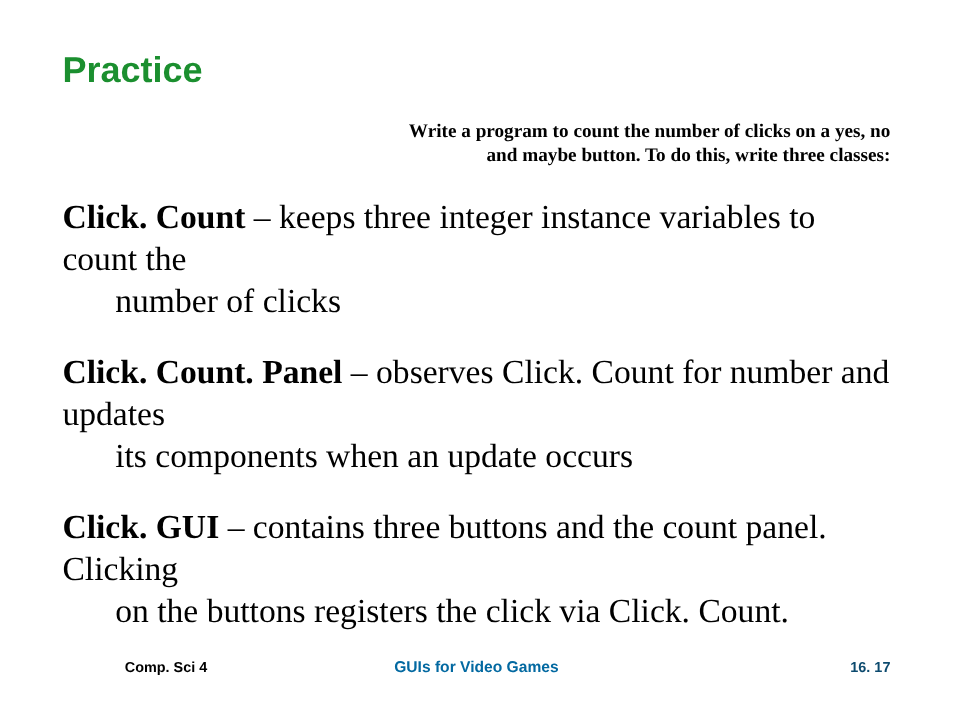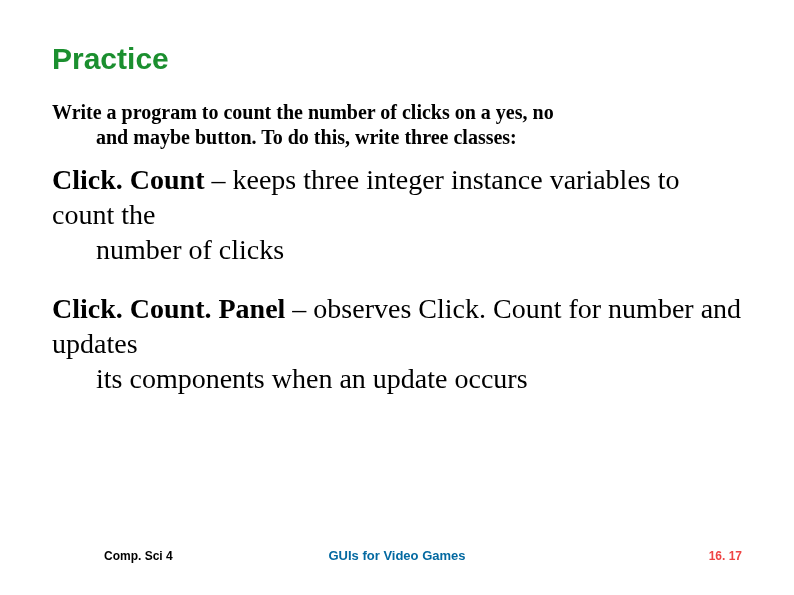--- a/index.html
+++ b/index.html
@@ -20,25 +20,26 @@
   }
   .title {
     font-family: Arial, Helvetica, sans-serif;
     font-weight: bold;
     color: #1b8f2f;
     font-size: 30px;
     margin-bottom: 24px;
   }
   .intro {
     font-weight: bold;
-    font-size: 20px;
+    font-size: 16px;
     line-height: 1.25;
     padding-left: 0;
     text-indent: 0;
-    margin-bottom: 12px;
+    margin-bottom: 24px;
+    text-align: right;
   }
   .intro .line2 {
     display: block;
     padding-left: 44px;
   }
   .para {
     font-size: 28px;
     line-height: 1.25;
     margin-bottom: 24px;
   }
@@ -70,21 +71,21 @@
     left: 50%;
     transform: translateX(-50%);
     bottom: 0;
     color: #0369a1;
     font-size: 13px;
   }
   .footer-right {
     position: absolute;
     right: 52px;
     bottom: 0;
-    color: #ef4444;
+    color: #0c4a6e;
   }
 </style>
 </head>
 <body>
 
 <div class="slide">
 
   <h1 class="title">Practice</h1>
 
   <p class="intro">
@@ -95,20 +96,24 @@
   <p class="para">
     <span class="bold">Click. Count </span><span>– keeps three integer instance variables to count the</span>
     <span class="line2">number of clicks</span>
   </p>
 
   <p class="para">
     <span class="bold">Click. Count. Panel </span><span>– observes Click. Count for number and updates</span>
     <span class="line2">its components when an update occurs</span>
   </p>
 
+  <p class="para">
+    <span class="bold">Click. GUI </span><span>– contains three buttons and the count panel.  Clicking</span>
+    <span class="line2">on the buttons registers the click via Click. Count.</span>
+  </p>
 
   <div class="footer">
     <span class="footer-left">Comp. Sci 4</span>
     <span class="footer-center">GUIs for Video Games</span>
     <span class="footer-right">16. 17</span>
   </div>
 
 </div>
 
 </body></html>

